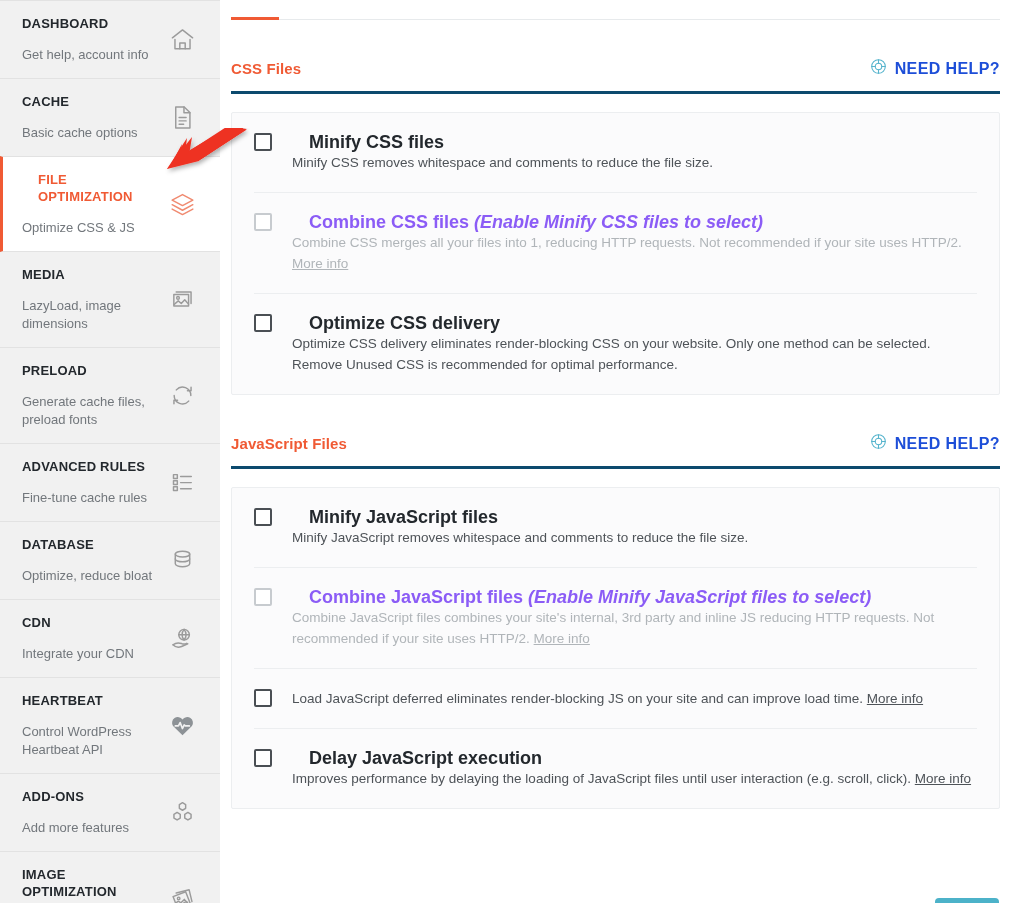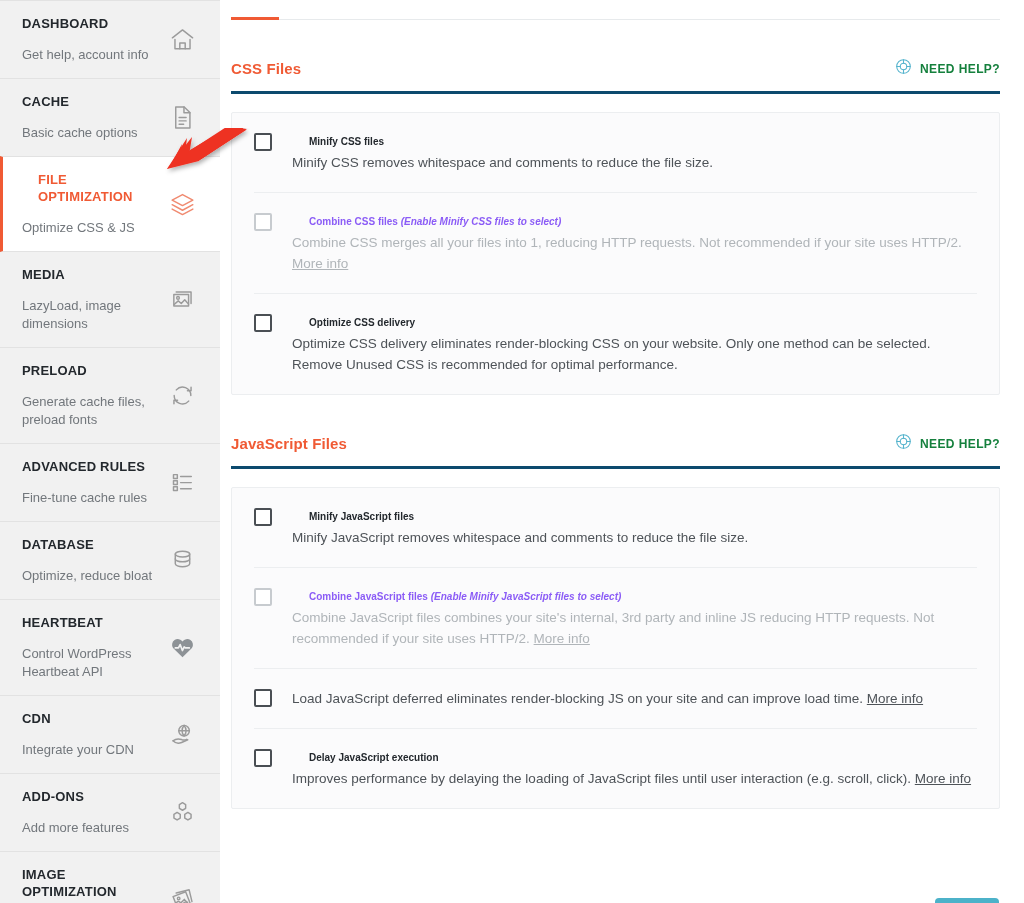--- a/index.html
+++ b/index.html
@@ -73,21 +73,21 @@
     display: flex; align-items: center; justify-content: space-between;
     padding-bottom: 12px; border-bottom: 3px solid #0c4a6e;
   }
   .section-title {
     font-size: 15px; font-weight: bold; color: #f05a34; letter-spacing: .1px;
   }
   .need-help {
     display: flex; align-items: center; gap: 8px; cursor: pointer;
   }
   .need-help-label {
-    font-size: 12px; font-weight: bold; color: #15803d; letter-spacing: .4px;
+    font-size: 16px; font-weight: bold; color: #1d4ed8; letter-spacing: .4px;
   }
   .lifebuoy { width: 17px; height: 17px; color: #56b4cd; }
 
   .panel {
     margin-top: 18px;
     background: #fbfbfc;
     border: 1px solid #eceef0;
     border-radius: 2px;
     padding: 0 22px;
   }
@@ -99,21 +99,21 @@
   .opt-row:last-child { border-bottom: none; justify-content: flex-end; }
   .cbox {
     flex: 0 0 18px; width: 18px; height: 18px;
     border: 2px solid #4a4f54; border-radius: 2px;
     background: #fff; margin-right: 20px; margin-top: 1px;
     cursor: pointer;
   }
   .cbox.disabled { border-color: #c7cbcf; cursor: default; }
   .opt-body { flex: 1 1 auto; }
   .opt-label {
-    font-size: 10px; font-weight: bold; color: #23282d; line-height: 20px; padding-left: 17px;
+    font-size: 18px; font-weight: bold; color: #23282d; line-height: 20px; padding-left: 17px;
   }
   .opt-label .hint {
     font-weight: bold; font-style: italic; color: #23282d;
   }
   .opt-desc {
     font-size: 13.5px; color: #4e5358; line-height: 21px; 
   }
   .dim .opt-label, .dim .opt-label .hint { color: #8b5cf6; }
   .dim .opt-desc { color: #b0b5b9; }
   .more-info {
@@ -224,41 +224,41 @@
         <div class="nav-icon">
           <svg width="27" height="27" viewBox="0 0 24 24" xmlns="http://www.w3.org/2000/svg">
             <ellipse fill="none" stroke="currentColor" stroke-width="1.3" stroke-linecap="round" stroke-linejoin="round" cx="12" cy="6.3" rx="6.4" ry="2.6"></ellipse>
             <path fill="none" stroke="currentColor" stroke-width="1.3" stroke-linecap="round" stroke-linejoin="round" d="M5.6 6.3v4.3c0 1.4 2.9 2.6 6.4 2.6s6.4-1.2 6.4-2.6V6.3"></path>
             <path fill="none" stroke="currentColor" stroke-width="1.3" stroke-linecap="round" stroke-linejoin="round" d="M5.6 10.6v4.3c0 1.4 2.9 2.6 6.4 2.6s6.4-1.2 6.4-2.6v-4.3"></path>
           </svg>
         </div>
       </div>
       <div class="nav-item">
         <div class="nav-text">
-          <div class="nav-title">HEARTBEAT</div>
-          <div class="nav-sub">Control WordPress Heartbeat API</div>
-        </div>
-        <div class="nav-icon">
-          <svg width="27" height="27" viewBox="0 0 24 24" xmlns="http://www.w3.org/2000/svg">
-            <path fill="#8d9296" d="M12 20.6 3.6 12.4A5 5 0 0 1 12 6.7a5 5 0 0 1 8.4 5.7z"></path>
-            <path fill="none" stroke="#f1f1f1" stroke-width="1.5" stroke-linecap="round" stroke-linejoin="round" d="M5.6 12.4h2.8l1.5-3 2 5.3 1.6-3.2 1 .9h3.6"></path>
-          </svg>
-        </div>
-      </div>
-      <div class="nav-item">
-        <div class="nav-text">
           <div class="nav-title">CDN</div>
           <div class="nav-sub">Integrate your CDN</div>
         </div>
         <div class="nav-icon">
           <svg width="27" height="27" viewBox="0 0 24 24" xmlns="http://www.w3.org/2000/svg">
             <circle fill="none" stroke="currentColor" stroke-width="1.3" stroke-linecap="round" stroke-linejoin="round" cx="13.4" cy="8.6" r="4.7"></circle>
             <path fill="none" stroke="currentColor" stroke-width="1.3" stroke-linecap="round" stroke-linejoin="round" d="M8.7 8.6h9.4M13.4 3.9c2.4 2.6 2.4 6.8 0 9.4-2.4-2.6-2.4-6.8 0-9.4z"></path>
             <path fill="none" stroke="currentColor" stroke-width="1.3" stroke-linecap="round" stroke-linejoin="round" d="M3.6 17.6c2-1.6 5.1-2 7.6-1.1 1.5.6 3.2.5 4.6-.2"></path>
             <path fill="none" stroke="currentColor" stroke-width="1.3" stroke-linecap="round" stroke-linejoin="round" d="M3.6 17.6c1.9 2 5 2.6 7.6 1.5l5.5-2.4"></path>
+          </svg>
+        </div>
+      </div>
+      <div class="nav-item">
+        <div class="nav-text">
+          <div class="nav-title">HEARTBEAT</div>
+          <div class="nav-sub">Control WordPress Heartbeat API</div>
+        </div>
+        <div class="nav-icon">
+          <svg width="27" height="27" viewBox="0 0 24 24" xmlns="http://www.w3.org/2000/svg">
+            <path fill="#8d9296" d="M12 20.6 3.6 12.4A5 5 0 0 1 12 6.7a5 5 0 0 1 8.4 5.7z"></path>
+            <path fill="none" stroke="#f1f1f1" stroke-width="1.5" stroke-linecap="round" stroke-linejoin="round" d="M5.6 12.4h2.8l1.5-3 2 5.3 1.6-3.2 1 .9h3.6"></path>
           </svg>
         </div>
       </div>
       <div class="nav-item">
         <div class="nav-text">
           <div class="nav-title">ADD-ONS</div>
           <div class="nav-sub">Add more features</div>
         </div>
         <div class="nav-icon">
           <svg width="27" height="27" viewBox="0 0 24 24" xmlns="http://www.w3.org/2000/svg">

